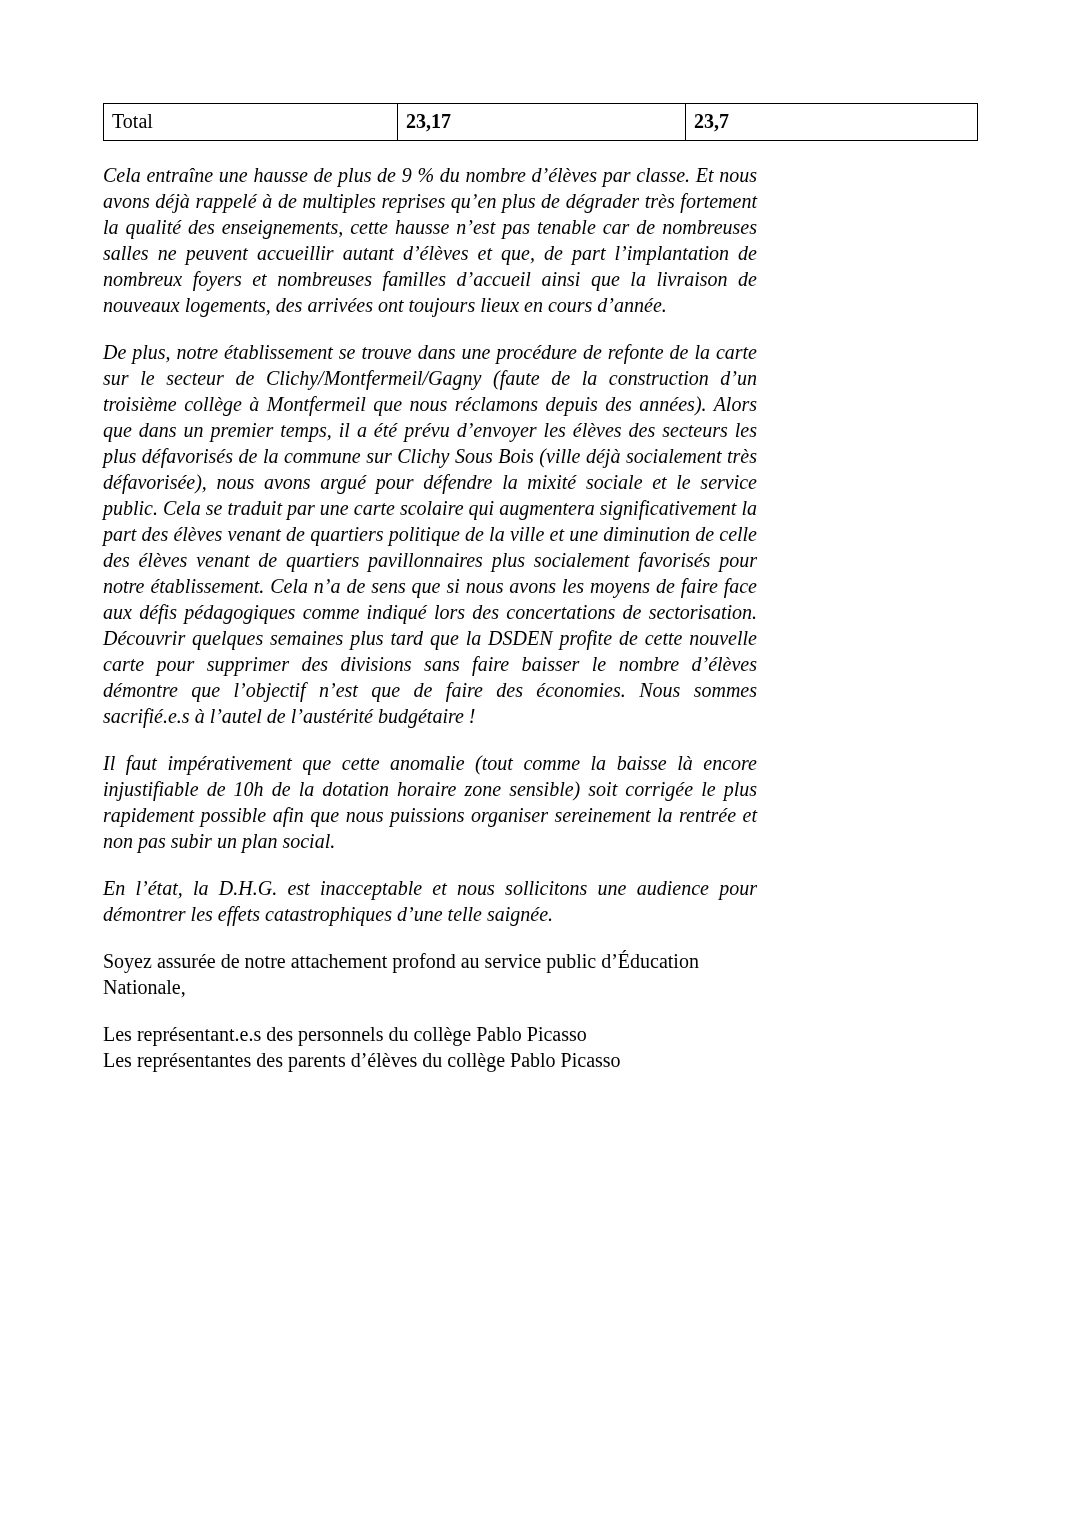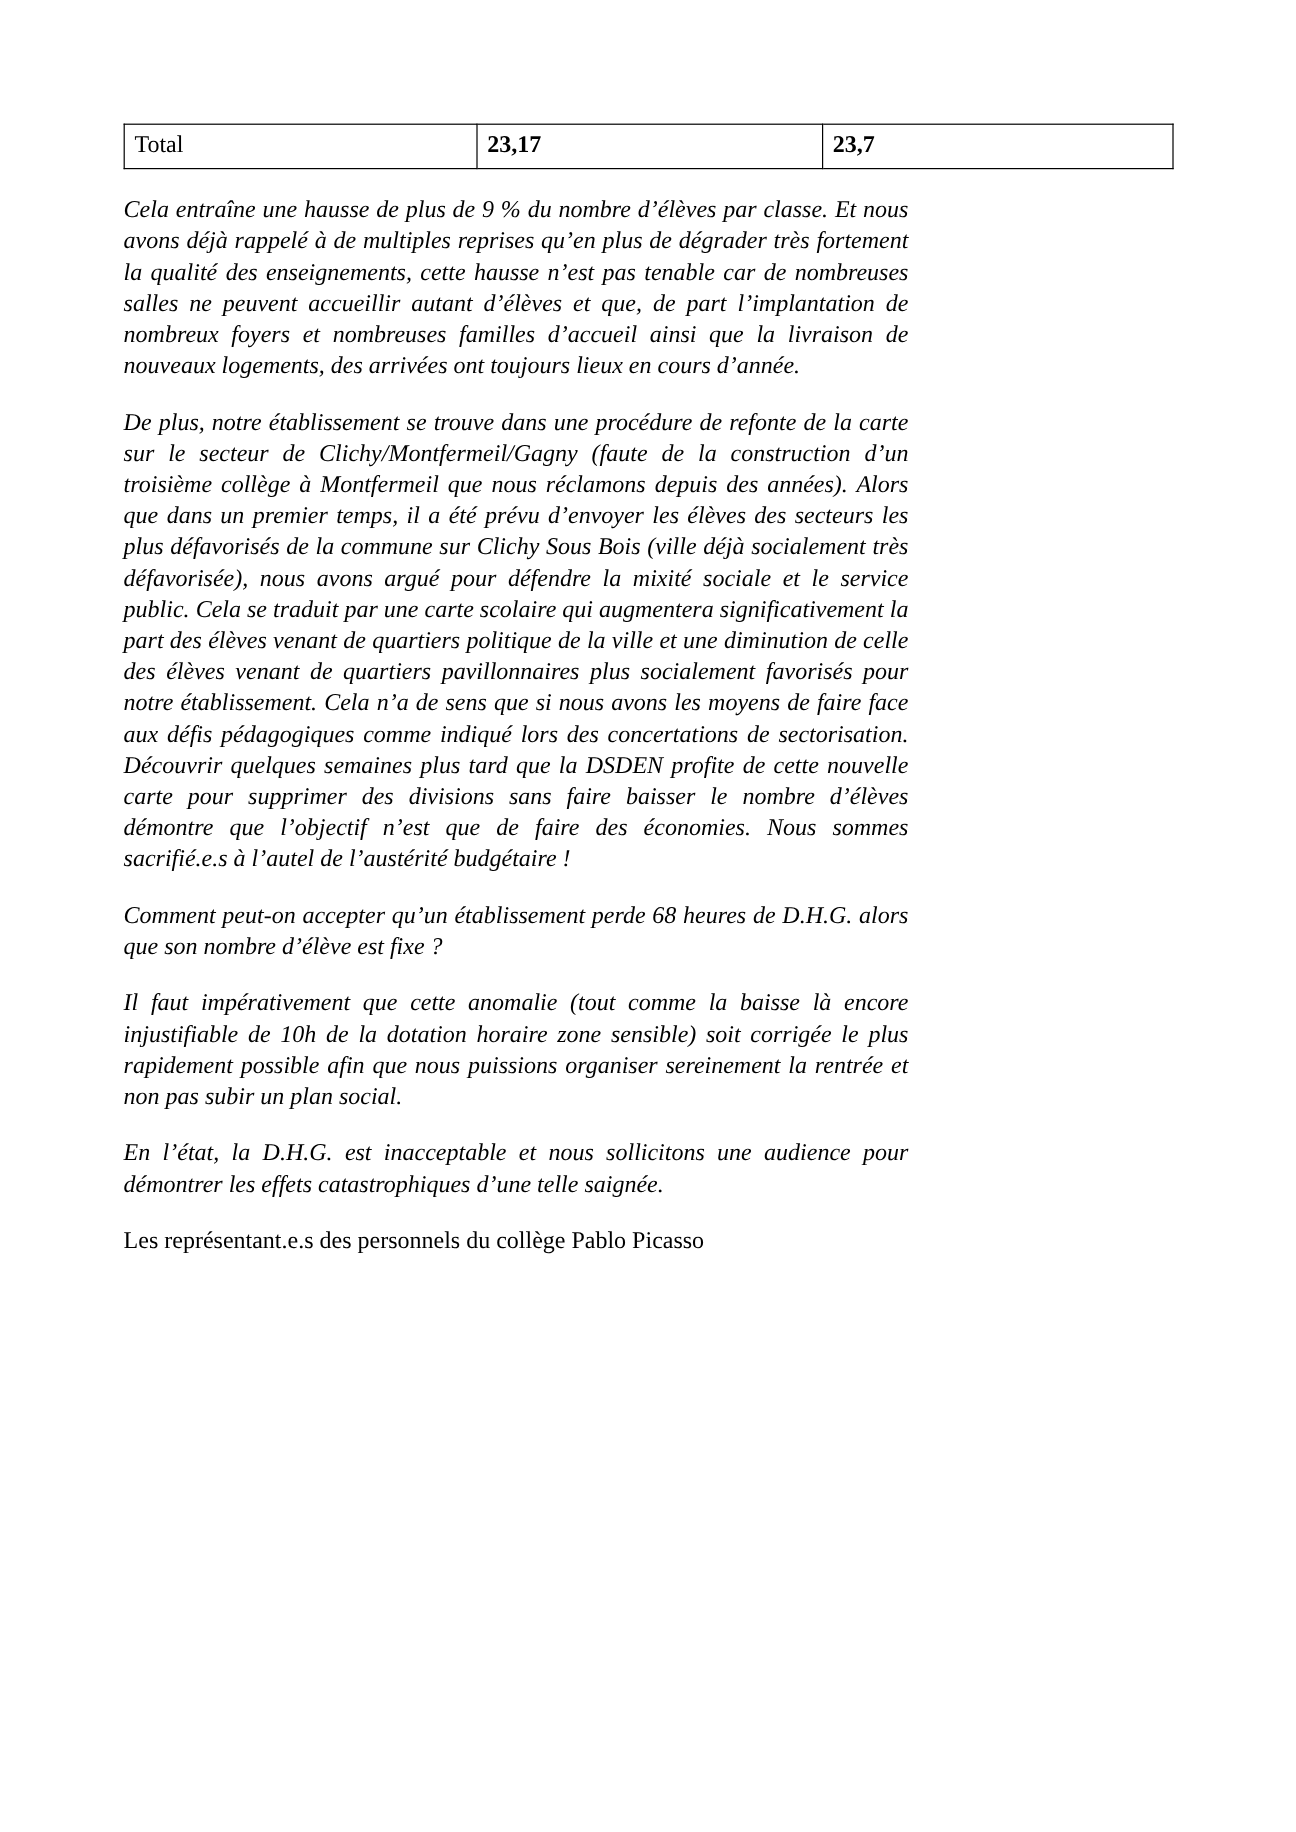--- a/index.html
+++ b/index.html
@@ -58,26 +58,27 @@
         <td class="value">23,17</td>
         <td class="value">23,7</td>
       </tr>
     </tbody>
   </table>
 
   <p class="para">Cela entraîne une hausse de plus de 9 % du nombre d’élèves par classe. Et nous avons déjà rappelé à de multiples reprises qu’en plus de dégrader très fortement la qualité des enseignements, cette hausse n’est pas tenable car de nombreuses salles ne peuvent accueillir autant d’élèves et que, de part l’implantation de nombreux foyers et nombreuses familles d’accueil ainsi que la livraison de nouveaux logements, des arrivées ont toujours lieux en cours d’année.</p>
 
   <p class="para">De plus, notre établissement se trouve dans une procédure de refonte de la carte sur le secteur de Clichy/Montfermeil/Gagny (faute de la construction d’un troisième collège à Montfermeil que nous réclamons depuis des années). Alors que dans un premier temps, il a été prévu d’envoyer les élèves des secteurs les plus défavorisés de la commune sur Clichy Sous Bois (ville déjà socialement très défavorisée), nous avons argué pour défendre la mixité sociale et le service public. Cela se traduit par une carte scolaire qui augmentera significativement la part des élèves venant de quartiers politique de la ville et une diminution de celle des élèves venant de quartiers pavillonnaires plus socialement favorisés pour notre établissement. Cela n’a de sens que si nous avons les moyens de faire face aux défis pédagogiques comme indiqué lors des concertations de sectorisation. Découvrir quelques semaines plus tard que la DSDEN profite de cette nouvelle carte pour supprimer des divisions sans faire baisser le nombre d’élèves démontre que l’objectif n’est que de faire des économies. Nous sommes sacrifié.e.s à l’autel de l’austérité budgétaire !</p>
 
-  <p class="para">Comment peut-on accepter qu’un établissement perde 68 heures de D.H.G. alors que son nombre d’élève est fixe ?</p>
 
   <p class="para">Il faut impérativement que cette anomalie (tout comme la baisse là encore injustifiable de 10h de la dotation horaire zone sensible) soit corrigée le plus rapidement possible afin que nous puissions organiser sereinement la rentrée et non pas subir un plan social.</p>
 
   <p class="para">En l’état, la D.H.G. est inacceptable et nous sollicitons une audience pour démontrer les effets catastrophiques d’une telle saignée.</p>
 
   <div class="closing">
+    <div class="closing-line">Soyez assurée de notre attachement profond au service public d’Éducation Nationale,</div>
   </div>
 
   <div class="signature">
     <div>Les représentant.e.s des personnels du collège Pablo Picasso</div>
+    <div>Les représentantes des parents d’élèves du collège Pablo Picasso</div>
   </div>
 
 </div>
 
 </body></html>

